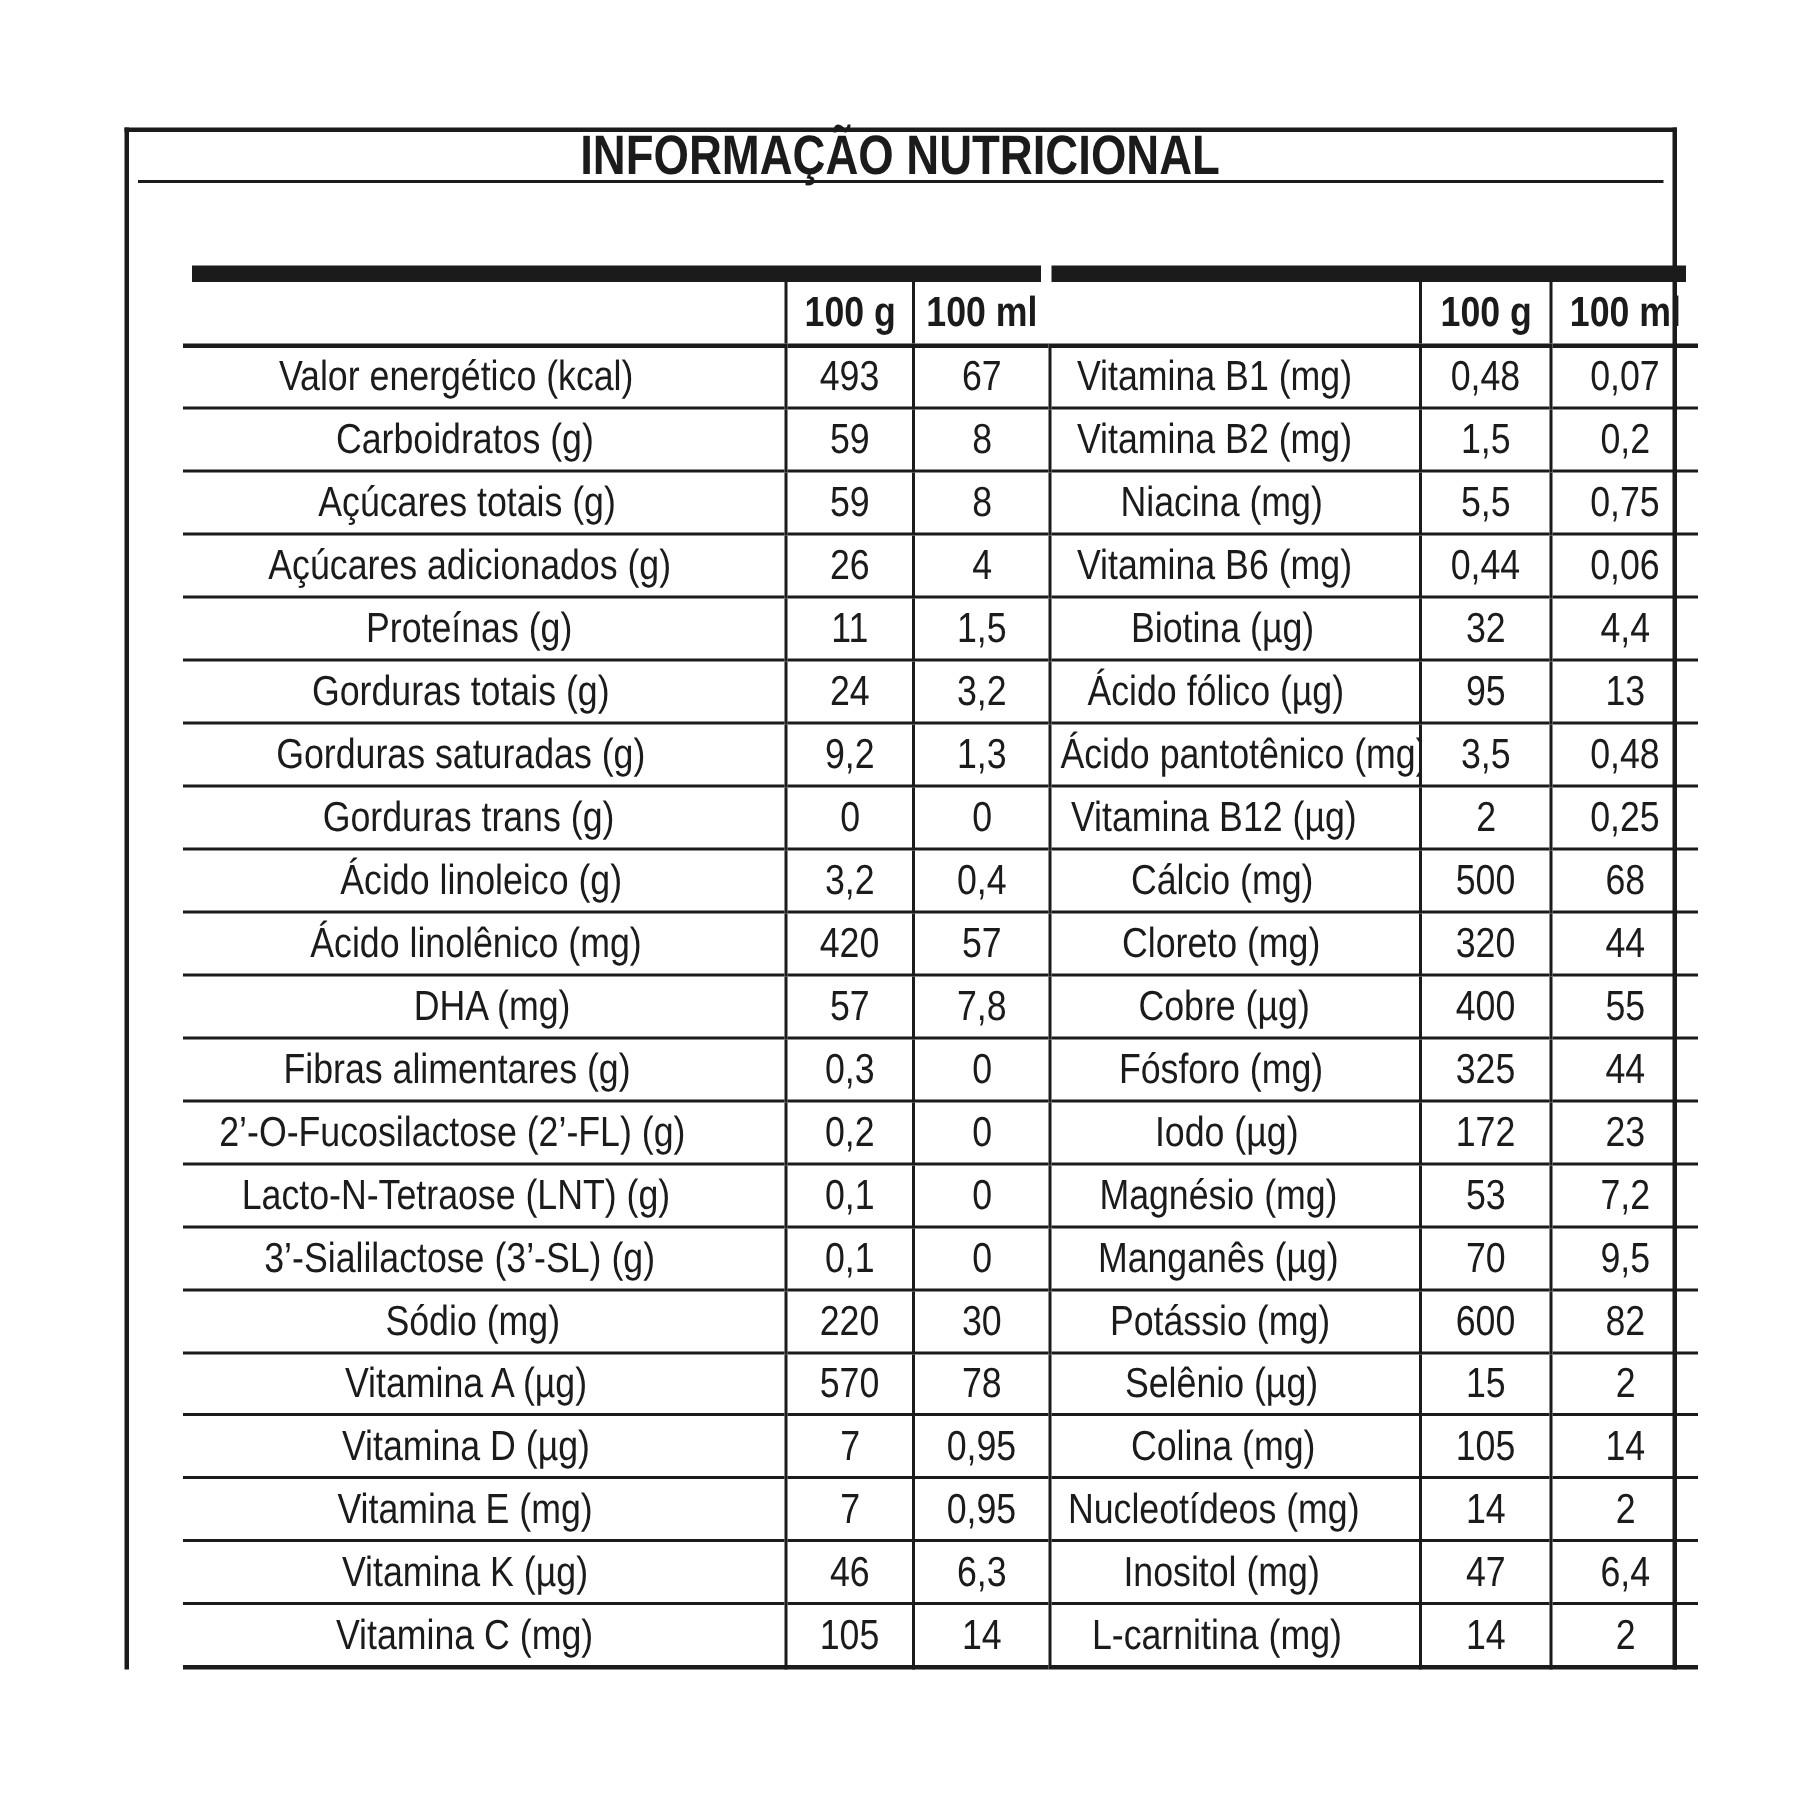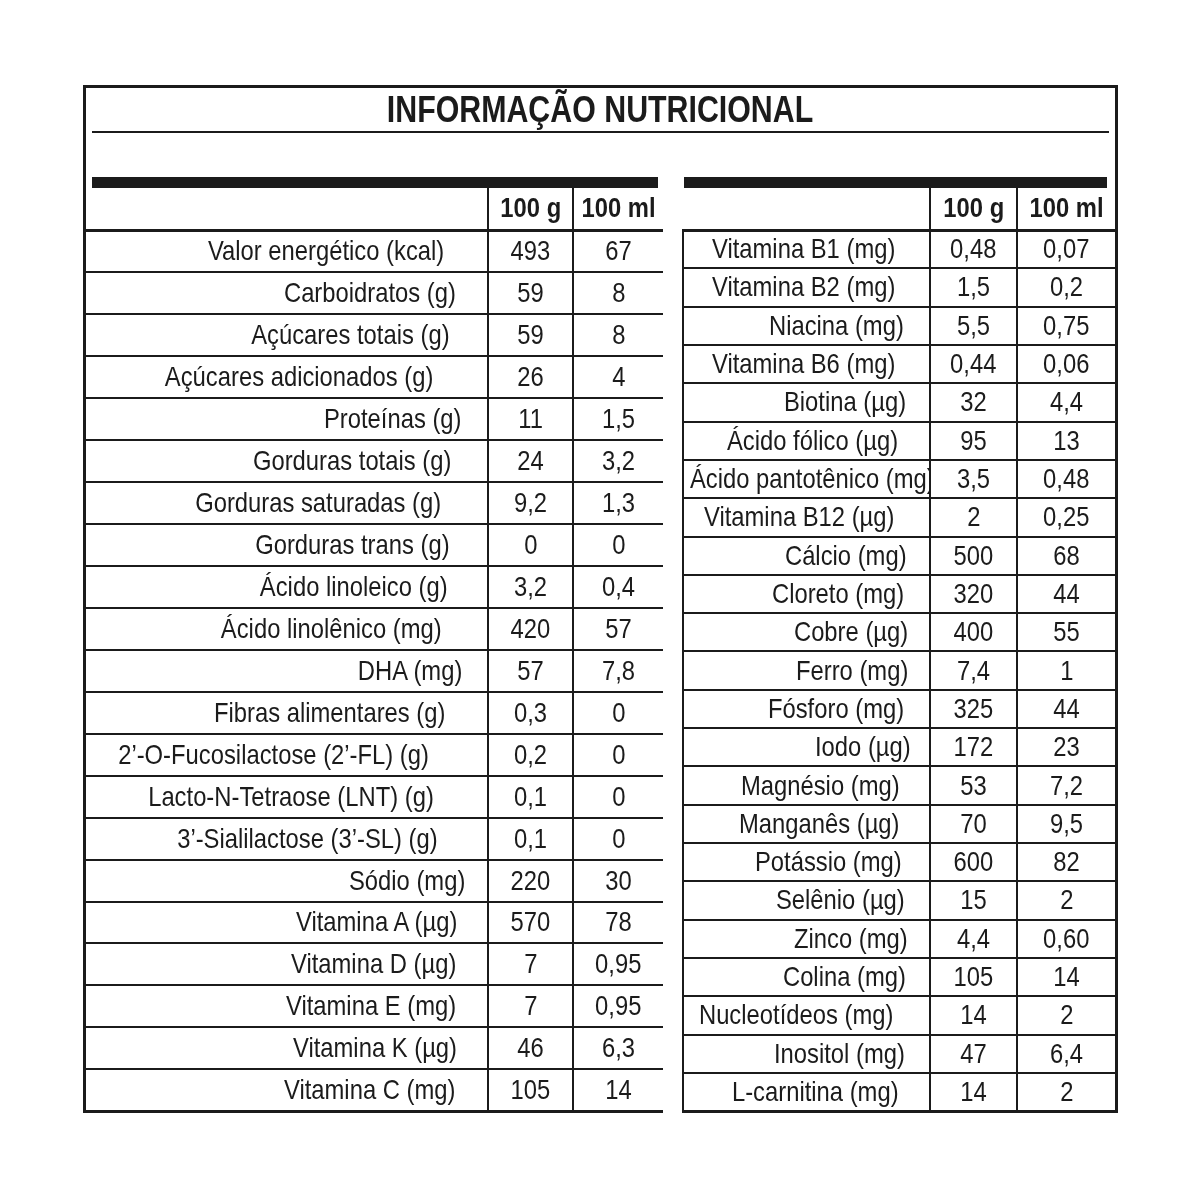--- a/index.html
+++ b/index.html
@@ -5,49 +5,49 @@
   :root { --ink:#1b1b1b; --bg:#ffffff; }
   * { margin:0; padding:0; box-sizing:border-box; }
   body { background:#fff; font-family:"Liberation Sans", sans-serif; color:var(--ink); }
   .page { position:relative; width:1200px; height:1200px; background:var(--bg); overflow:hidden; }
 
   .box {
     position:absolute; left:83px; top:85px; width:1035px; height:1028px;
     border:3px solid var(--ink); border-bottom:none;
   }
   .title {
-    margin:0 6px; height:45px; border-bottom:2px solid var(--ink);
+    margin:0 6px; height:34px; border-bottom:2px solid var(--ink);
     display:flex; align-items:center; justify-content:center;text-align:center;
   }
   .title-text {
     font-size:37px; font-weight:bold; white-space:nowrap;
     transform:scaleX(0.82); transform-origin:50% 50%;
   }
 
-  .tables { position:absolute; top:89px; left:0; right:0; bottom:0; display:flex; }
+  .tables { position:absolute; top:89px; left:0; right:0; bottom:0; display:flex;padding-left:36px; }
   .twrap { display:flex; flex-direction:column; }
   .t-left { width:577px; }
   .t-gap { width:20px; }
   .t-right { flex:1; }
 
   .bar { height:11px; background:var(--ink); }
   .t-left .bar { margin:0 5px 0 6px; }
   .t-right .bar { margin:0 8px 0 2px; }
 
   table { flex:1; width:100%; border-collapse:collapse; table-layout:fixed; border-bottom:3px solid var(--ink); }
   td { padding:0; vertical-align:middle; overflow:hidden; font-size:28px; line-height:1; }
   thead tr { height:42px; }
   thead td { border-bottom:3px solid var(--ink); }
   tbody tr { height:38px; }
   tbody tr + tr td { border-top:2px solid var(--ink); }
   .vline { border-left:2px solid var(--ink); }
   .t-right tbody td:first-child { border-left:2px solid var(--ink);text-decoration:underline; }
 
   .txt { display:inline-block; white-space:nowrap; }
-  td.label { text-align:right;margin-top:12px; }
+  td.label { text-align:center;margin-top:12px; }
   td.label .txt { transform:scaleX(0.85); transform-origin:0 50%; padding-left:7px; }
   td.label .ind1 { padding-left:19px; }
   td.label .ind2 { padding-left:41px; }
   td.val { text-align:center; }
   td.val .txt { transform:scaleX(0.85); transform-origin:50% 50%; }
   thead td.h { text-align:center; font-weight:bold; }
   thead td.h .txt { transform:scaleX(0.85); transform-origin:50% 50%; font-weight:bold; }
 </style>
 </head>
 <body>
@@ -253,25 +253,20 @@
                 <td class="label"><span class="txt">Cloreto (mg)</span></td>
                 <td class="val vline"><span class="txt">320</span></td>
                 <td class="val vline"><span class="txt">44</span></td>
               </tr>
               <tr>
                 <td class="label"><span class="txt">Cobre (µg)</span></td>
                 <td class="val vline"><span class="txt">400</span></td>
                 <td class="val vline"><span class="txt">55</span></td>
               </tr>
               <tr>
-                <td class="label"><span class="txt">Ferro (mg)</span></td>
-                <td class="val vline"><span class="txt">7,4</span></td>
-                <td class="val vline"><span class="txt">1</span></td>
-              </tr>
-              <tr>
                 <td class="label"><span class="txt">Fósforo (mg)</span></td>
                 <td class="val vline"><span class="txt">325</span></td>
                 <td class="val vline"><span class="txt">44</span></td>
               </tr>
               <tr>
                 <td class="label"><span class="txt">Iodo (µg)</span></td>
                 <td class="val vline"><span class="txt">172</span></td>
                 <td class="val vline"><span class="txt">23</span></td>
               </tr>
               <tr>
@@ -288,25 +283,20 @@
                 <td class="label"><span class="txt">Potássio (mg)</span></td>
                 <td class="val vline"><span class="txt">600</span></td>
                 <td class="val vline"><span class="txt">82</span></td>
               </tr>
               <tr>
                 <td class="label"><span class="txt">Selênio (µg)</span></td>
                 <td class="val vline"><span class="txt">15</span></td>
                 <td class="val vline"><span class="txt">2</span></td>
               </tr>
               <tr>
-                <td class="label"><span class="txt">Zinco (mg)</span></td>
-                <td class="val vline"><span class="txt">4,4</span></td>
-                <td class="val vline"><span class="txt">0,60</span></td>
-              </tr>
-              <tr>
                 <td class="label"><span class="txt">Colina (mg)</span></td>
                 <td class="val vline"><span class="txt">105</span></td>
                 <td class="val vline"><span class="txt">14</span></td>
               </tr>
               <tr>
                 <td class="label"><span class="txt">Nucleotídeos (mg)</span></td>
                 <td class="val vline"><span class="txt">14</span></td>
                 <td class="val vline"><span class="txt">2</span></td>
               </tr>
               <tr>

